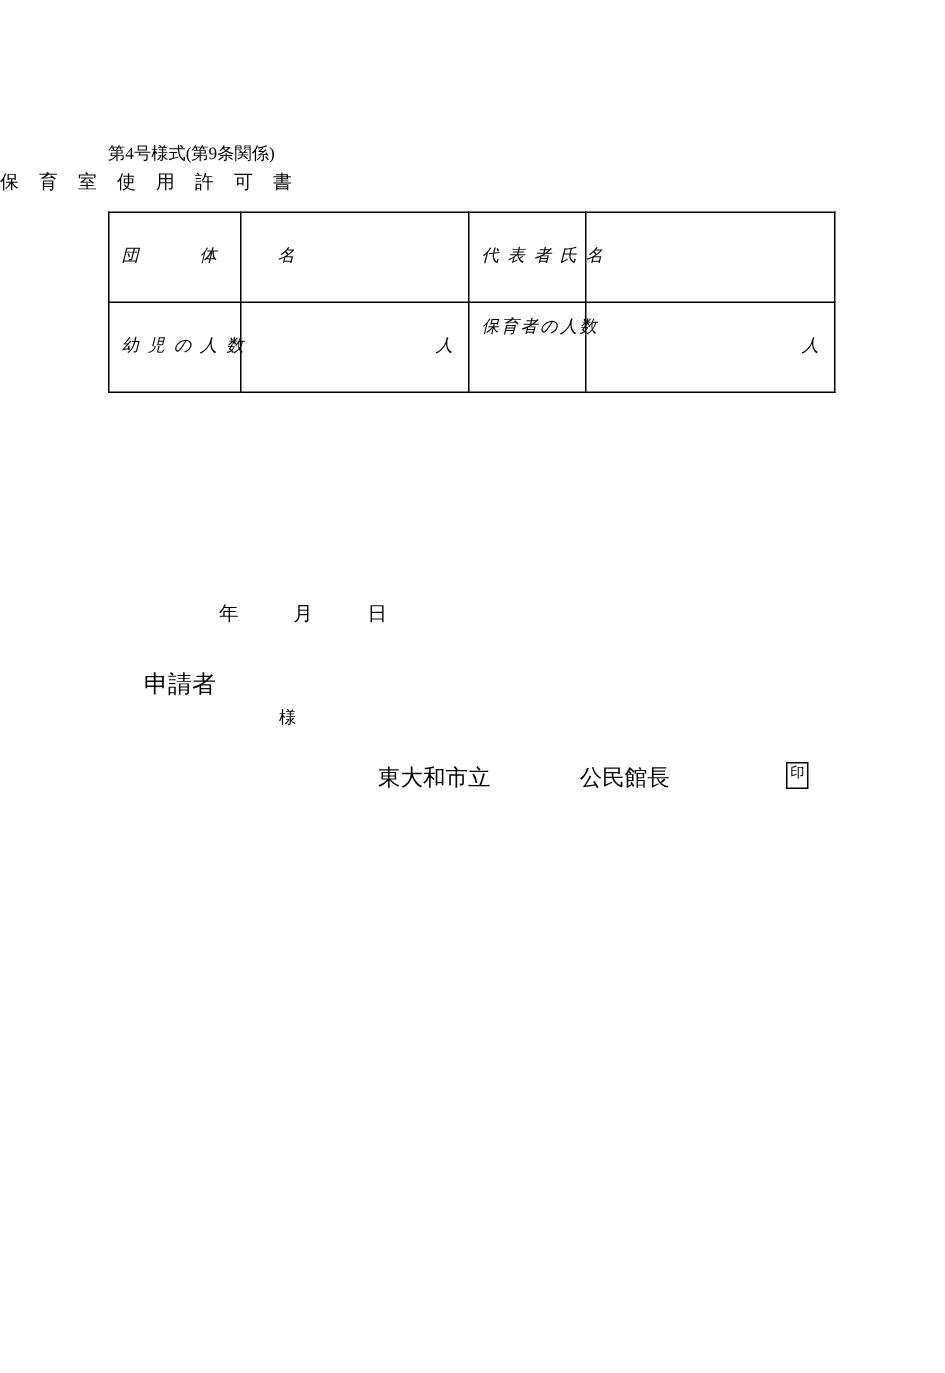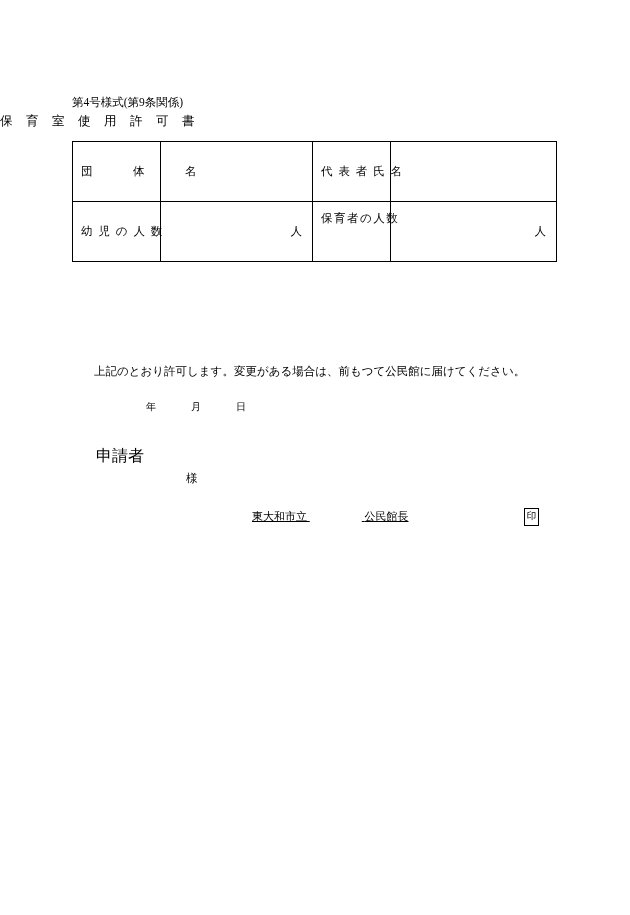--- a/index.html
+++ b/index.html
@@ -38,20 +38,21 @@
     letter-spacing: 0.5px;
     white-space: nowrap;
   }
   table.main {
     position: absolute;
     left: 72px;
     top: 129px;
     width: 484px;
     border-collapse: collapse;
     table-layout: fixed;
+    font-style: italic;
   }
   table.main td {
     border: 1px solid #000000;
     font-size: 11.5px;
     vertical-align: middle;
     padding: 0 8px;
     line-height: 1.5;
   }
   .r1 { height: 60px; }
   .r2 { height: 62px; }
@@ -99,21 +100,21 @@
     position: absolute;
     left: 94px;
     top: 352px;
     font-size: 11.5px;
     white-space: nowrap;
   }
   .date-line {
     position: absolute;
     left: 146px;
     top: 388px;
-    font-size: 10px;
+    font-size: 13px;
     white-space: nowrap;
   }
   .date-line .gap1 { display:inline-block; width: 30px; }
   .date-line .gap2 { display:inline-block; width: 30px; }
 
   .applicant {
     position: absolute;
     left: 96px;
     top: 434px;
     font-size: 16px;
@@ -123,23 +124,22 @@
     position: absolute;
     left: 186px;
     top: 459px;
     font-size: 11.5px;
     white-space: nowrap;
   }
   .issuer {
     position: absolute;
     left: 252px;
     top: 497px;
-    font-size: 11px;
-    white-space: nowrap;
-    text-decoration: underline;
+    font-size: 15px;
+    white-space: nowrap;
   }
   .issuer .gap-a { display:inline-block; width: 52px; }
   .seal {
     position: absolute;
     left: 524px;
     top: 496px;
     width: 13px;
     height: 16px;
     border: 1px solid #000000;
     font-size: 9.5px;
@@ -173,21 +173,20 @@
       </tr>
       <tr class="r3">
         <td class="lbl">幼 児 の 人 数</td>
         <td class="unit-right">人</td>
         <td class="lbl lbl-top">保育者の人数</td>
         <td class="unit-right">人</td>
       </tr>
     </tbody>
   </table>
 
-  <div class="note">上記のとおり許可します。変更がある場合は、前もつて公民館に届けてください。</div>
 
   <div class="date-line">
     <span>年</span>
     <span class="gap1"></span>
     <span>月</span>
     <span class="gap2"></span>
     <span>日</span>
   </div>
 
   <div class="applicant">申請者</div>

